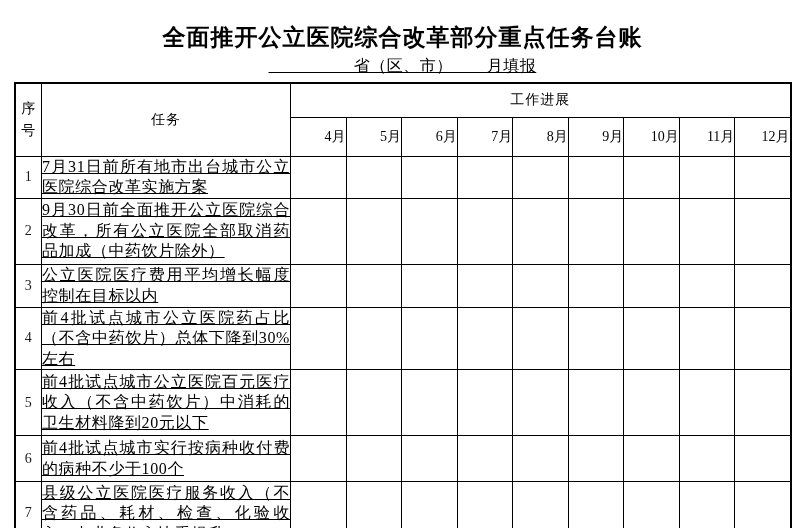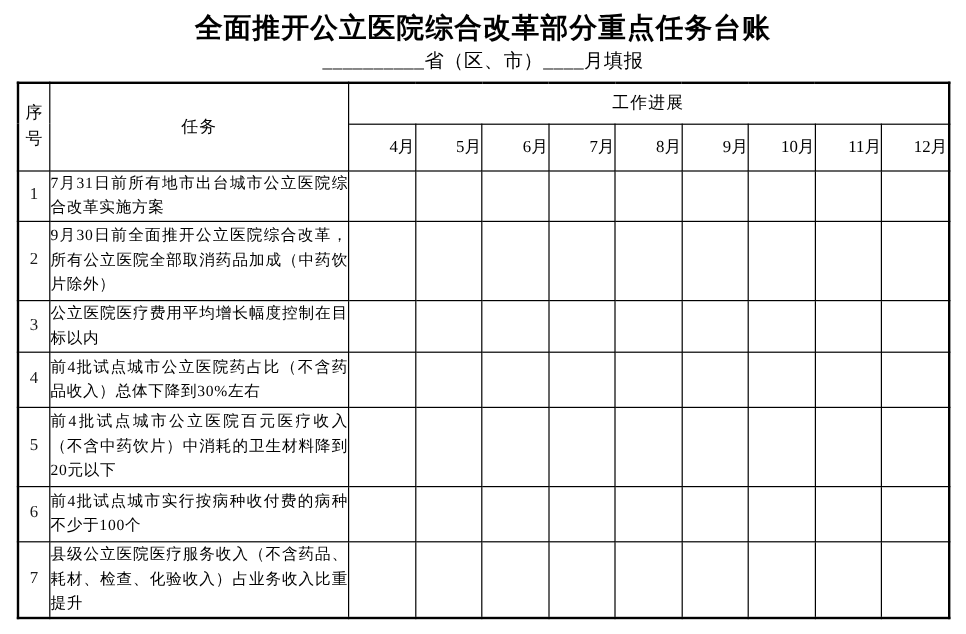--- a/index.html
+++ b/index.html
@@ -18,31 +18,32 @@
   .page {
     width: 805px;
     height: 528px;
     background: #ffffff;
   }
   .doc-title {
     text-align: center;
     font-size: 23px;
     font-weight: bold;
     letter-spacing: 1px;
-    padding-top: 9px;
+    padding-top: 23px;
     line-height: 30px;
     color: #000000;
   }
   .doc-subtitle {
     text-align: center;
     font-size: 16px;
     margin-top: 2px;
     line-height: 22px;
     letter-spacing: 0.5px;
     color: #000000;
+    text-decoration: underline;
   }
   table.ledger {
     border-collapse: collapse;
     table-layout: fixed;
     width: 778px;
     margin: 5px auto 6px auto;
     border: 2px solid #000000;
   }
   table.ledger th, table.ledger td {
     border: 1px solid #000000;
@@ -90,28 +91,29 @@
     text-align: right;
     vertical-align: middle;
   }
   td.td-no {
     font-size: 14px;
     text-align: center;
     vertical-align: middle;
     color: #1a1a1a;
   }
   td.td-task {
-    font-size: 13px;
+    font-size: 16px;
     line-height: 20.5px;
     vertical-align: middle;
     text-align: justify;
     text-align-last: left;
     letter-spacing: 0.6px;
     padding: 1px 5px 1px 6px;
     word-break: break-all;
+    text-decoration: underline;
   }
   td.td-p {
     background: #ffffff;
   }
 </style>
 </head>
 <body>
 
 <div class="page">
 
@@ -177,21 +179,21 @@
           <td class="td-p"></td>
           <td class="td-p"></td>
           <td class="td-p"></td>
           <td class="td-p"></td>
           <td class="td-p"></td>
           <td class="td-p"></td>
           <td class="td-p"></td>
       </tr>
       <tr class="r4">
         <td class="td-no">4</td>
-        <td class="td-task">前4批试点城市公立医院药占比（不含药品收入）总体下降到30%左右</td>
+        <td class="td-task">前4批试点城市公立医院药占比（不含中药饮片）总体下降到30%左右</td>
         <td class="td-p"></td>
           <td class="td-p"></td>
           <td class="td-p"></td>
           <td class="td-p"></td>
           <td class="td-p"></td>
           <td class="td-p"></td>
           <td class="td-p"></td>
           <td class="td-p"></td>
           <td class="td-p"></td>
       </tr>

